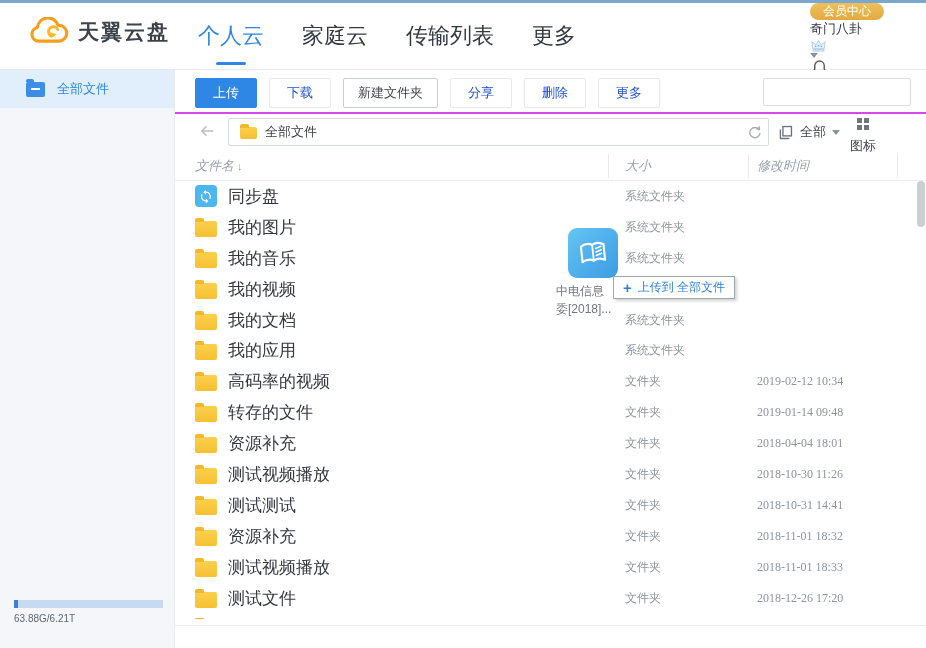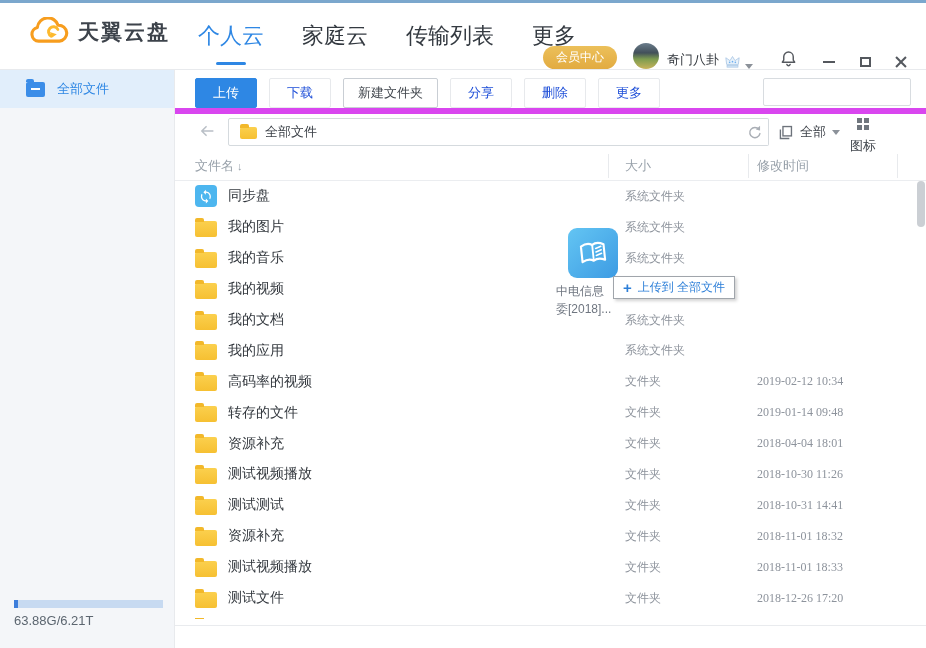--- a/index.html
+++ b/index.html
@@ -11,21 +11,21 @@
   .topstrip { position:absolute; left:0; top:0; width:926px; height:3px; background:#7ba7cd; }
 
   
   .header { position:absolute; left:0; top:3px; width:926px; height:67px; background:#fff; border-bottom:1px solid #e8eaed; }
   .logo { position:absolute; left:26px; top:14px; display:flex; align-items:center; gap:8px; }
   .logo-text { font-size:21px; font-weight:bold; color:#3d434b; letter-spacing:2px; }
   .tabs { position:absolute; left:196px; top:0; height:66px; display:flex; align-items:center; gap:34px; }
   .tab { position:relative; font-size:22px; color:#343a41; cursor:pointer; padding:4px 2px; }
   .tab.active { color:#2e87e4; }
   .tab.active::after { content:""; position:absolute; left:50%; transform:translateX(-50%); bottom:-10px; width:30px; height:3px; border-radius:2px; background:#2e87e4; }
-  .header-right { position:absolute; right:12px; top:0; height:66px; display:flex; align-items:flex-end; }
+  .header-right { position:absolute; right:26px; top:0; height:66px; display:flex; align-items:flex-start;flex-direction:column; }
   .member-badge { height:23px; padding:0 13px; border-radius:12px; background:linear-gradient(180deg,#ecc05a,#e2ab41); color:#fff; font-size:12px; display:flex; align-items:center; margin-right:16px; cursor:pointer; }
   .avatar { width:26px; height:26px; border-radius:50%; background:linear-gradient(180deg,#6b7d8c 0%,#42505a 38%,#7d9c50 62%,#c8b35b 100%); margin-right:8px; cursor:pointer; }
   .username { font-size:13px; color:#34393f; margin-right:5px; cursor:pointer; }
   .vip-icon { margin-right:4px; display:flex; }
   .caret { width:0; height:0; border-left:4px solid transparent; border-right:4px solid transparent; border-top:5px solid #8b9199; margin-right:26px; cursor:pointer; }
   .bell { margin-right:24px; cursor:pointer; display:flex; }
   .win-btn { margin-right:22px; cursor:pointer; display:flex; align-items:center; justify-content:center; width:14px; height:14px; }
   .win-btn:last-child { margin-right:6px; }
   .min-glyph { width:12px; height:2px; background:#54585e; }
   .max-glyph { width:11px; height:10px; border:2px solid #54585e; }
@@ -39,27 +39,27 @@
   .side-item { display:flex; align-items:center; height:38px; padding-left:26px; font-size:13px; color:#34393f; cursor:pointer; }
   .side-item.first { margin-top:14px; }
   .side-item.active { background:#e1eefb; color:#2e87e4; }
   .recent-icon { width:18px; height:18px; border-radius:3px; background:#8d949c; margin-right:13px; position:relative; }
   .recent-icon::after { content:""; position:absolute; left:7px; top:4px; width:5px; height:8px; border-left:2px solid #f4f6f9; border-bottom:2px solid #f4f6f9; }
   .allfiles-icon { width:19px; height:15px; border-radius:2px; background:#3b8de8; margin-right:12px; position:relative; }
   .allfiles-icon::before { content:""; position:absolute; left:0; top:-3px; width:8px; height:3px; border-radius:2px 2px 0 0; background:#3b8de8; }
   .allfiles-icon::after { content:""; position:absolute; left:5px; top:6px; width:9px; height:2px; background:#fff; }
   .storage { position:absolute; left:14px; top:530px; width:149px; height:8px; background:#c7daf1; }
   .storage-fill { height:8px; background:#3d7edb; }
-  .storage-text { position:absolute; left:14px; top:543px; font-size:13px; color:#5c6670; }
+  .storage-text { position:absolute; left:14px; top:543px; font-size:10px; color:#5c6670; }
 
   
   .main { position:absolute; left:175px; top:70px; right:0; bottom:0; background:#fff; }
 
   
-  .toolbar { position:absolute; left:0; top:0; width:751px; height:44px; border-bottom:6px solid #d946ef;font-family:Liberation Serif, serif; }
+  .toolbar { position:absolute; left:0; top:0; width:751px; height:44px; border-bottom:2px solid #d946ef;font-family:Liberation Serif, serif; }
   .tb-buttons { position:absolute; left:20px; top:8px; display:flex; gap:12px; }
   .btn { height:30px; min-width:62px; padding:0 14px; font-size:13px; border:1px solid #c9ced4; background:#fff; color:#41464d; border-radius:2px; display:flex; align-items:center; justify-content:center; cursor:pointer; font-family:inherit; }
   .btn.primary { background:#2e87e4; border-color:#2e87e4; color:#fff; }
   .btn.disabled { border-color:#e7e9ec; color:#1d4ed8; cursor:default; }
   .search-wrap { position:absolute; left:588px; top:8px; width:148px; height:28px; border:1px solid #d8dce0; border-radius:2px; background:#fff; display:flex; align-items:center; }
   .search-input { flex:1; border:none; outline:none; height:24px; padding:0 6px; font-size:12px; font-family:inherit; background:transparent; }
 
   
   .pathbar { position:absolute; left:0; top:44px; width:751px; height:36px; }
   .back-btn { position:absolute; left:23px; top:8px; display:flex; cursor:pointer; }
@@ -67,31 +67,31 @@
   .loc-text { font-size:13px; color:#3a3f46; }
   .refresh-btn { position:absolute; left:565px; top:4px; width:29px; height:28px; border:1px solid #d5dade; border-left:none; border-radius:0 2px 2px 0; background:#fff; display:flex; align-items:center; justify-content:center; cursor:pointer; }
   .filter-group { position:absolute; left:602px; top:4px; height:28px; display:flex; align-items:center; gap:6px; cursor:pointer; }
   .view-group { position:absolute; left:675px; top:4px; height:28px; display:flex; align-items:center; gap:7px; cursor:pointer;flex-direction:column; }
   .small-label { font-size:13px; color:#40454c; }
   .caret-sm { width:0; height:0; border-left:4px solid transparent; border-right:4px solid transparent; border-top:5px solid #8b9199; }
   .grid-icon { display:grid; grid-template-columns:5px 5px; grid-template-rows:5px 5px; gap:2px; }
   .grid-icon span { background:#70767e; }
 
   
-  .thead { position:absolute; left:0; top:80px; width:751px; height:31px; border-bottom:1px solid #ebedf0; font-size:13px; color:#98a1aa; }
+  .thead { position:absolute; left:0; top:80px; width:751px; height:31px; border-bottom:1px solid #ebedf0; font-size:13px; color:#98a1aa;font-style:italic; }
   .th-name { position:absolute; left:20px; top:7px; }
   .th-name::after { content:"\2193"; font-size:11px; margin-left:3px; color:#9aa2ab; }
   .th-size { position:absolute; left:450px; top:7px; }
   .th-time { position:absolute; left:582px; top:7px; }
   .th-sep { position:absolute; top:4px; width:1px; height:24px; background:#e8eaed; }
   .sep1 { left:433px; } .sep2 { left:573px; } .sep3 { left:722px; }
 
   .rows { position:absolute; left:0; top:111px; width:751px; height:444px; overflow:hidden; }
   .row { position:relative; height:30.9px; display:flex; align-items:center; cursor:pointer; }
-  .row .name { position:absolute; left:53px; font-size:14px; color:#33383e; }
+  .row .name { position:absolute; left:53px; font-size:17px; color:#33383e; }
   .row .size { position:absolute; left:450px; font-size:12px; color:#8d939c; }
   .row .date { position:absolute; left:582px; font-size:12px; color:#8d939c;font-family:Liberation Serif, serif; }
   .ficon { position:absolute; left:20px; width:22px; height:22px; display:flex; align-items:center; justify-content:center; }
   .folder-glyph { position:relative; width:22px; height:16px; border-radius:2px; background:linear-gradient(180deg,#fbd04e,#f6c032); margin-top:3px; }
   .folder-glyph::before { content:""; position:absolute; left:0; top:-3px; width:9px; height:4px; border-radius:2px 2px 0 0; background:#f2b82a; }
   .ficon .sync-glyph { display:none; width:22px; height:22px; border-radius:4px; background:#4db6ef; align-items:center; justify-content:center; }
   .ficon.ic-sync .sync-glyph { display:flex; }
   .partial-clip { position:absolute; left:20px; top:548px; width:30px; height:7px; overflow:hidden; }
   .footer-line { position:absolute; left:0; top:555px; width:751px; height:1px; background:#e9ebee; }
   .scroll-thumb { position:absolute; left:742px; top:111px; width:8px; height:46px; border-radius:4px; background:#cbcfd4; cursor:pointer; }

